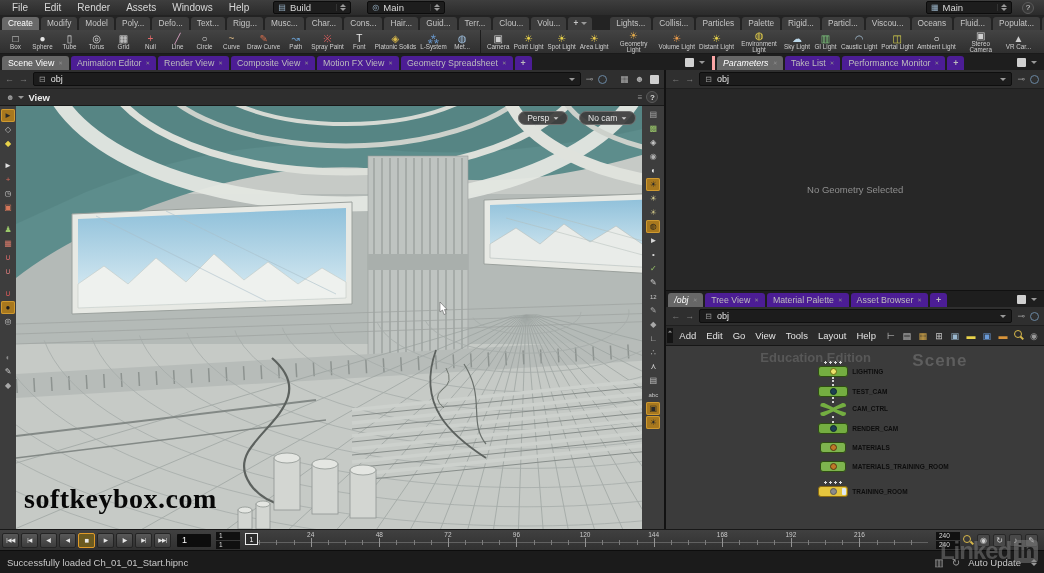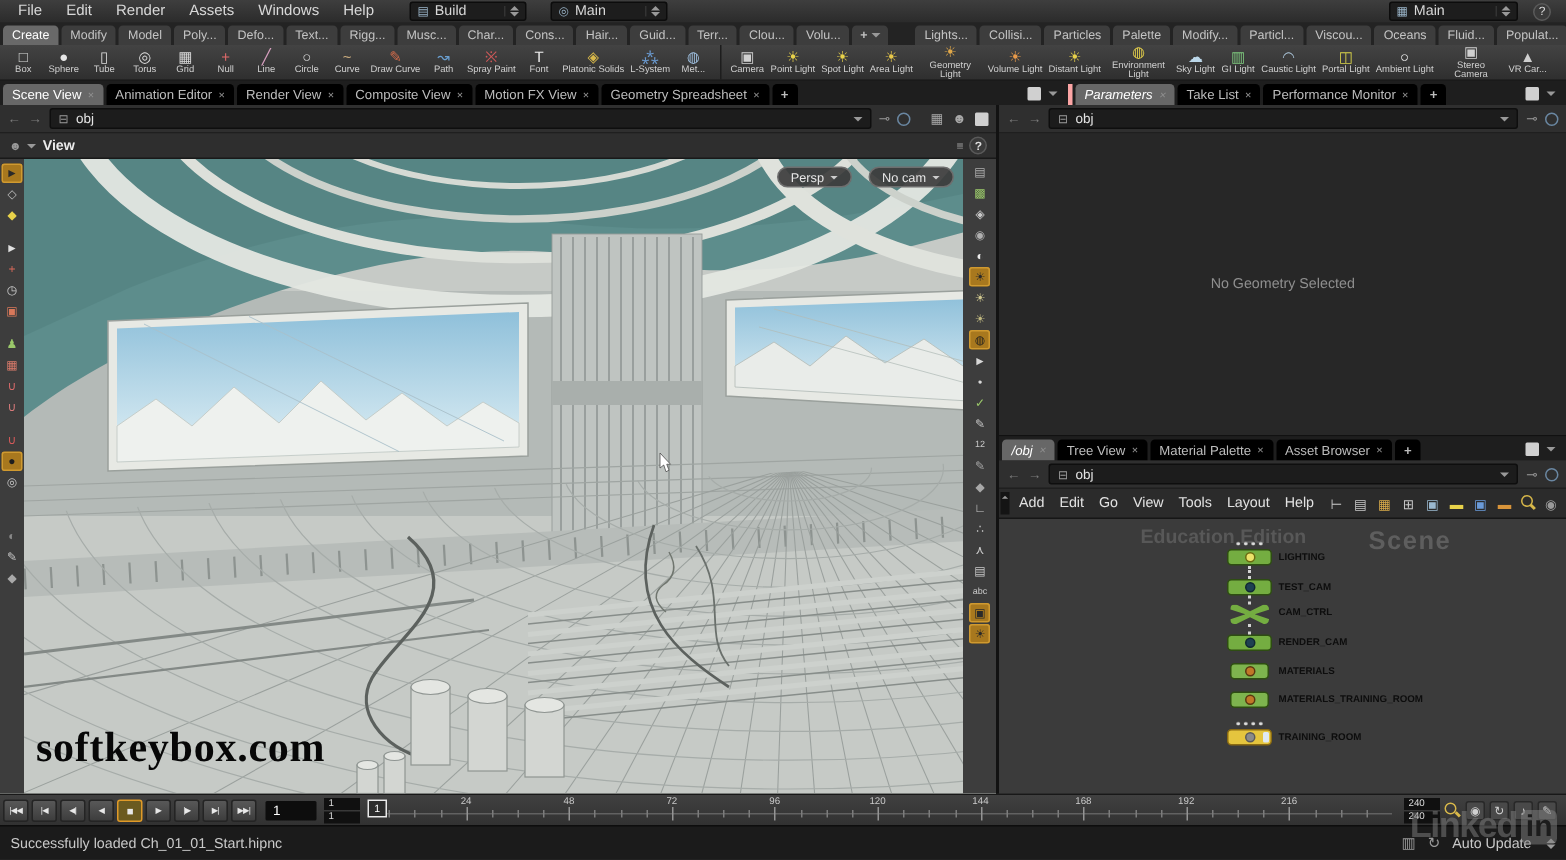--- a/index.html
+++ b/index.html
@@ -32,21 +32,21 @@
 .toolgroup{display:flex;height:100%;align-items:center}
 .tool{display:flex;flex-direction:column;align-items:center;justify-content:center;min-width:27px;padding:0 2px}
 .tool-ic{font-size:10px;line-height:11px;height:11px}
 .tool-lb{font-size:6.3px;color:#cfcfcf;line-height:6.5px;text-align:center;max-width:42px}
 .vsep{width:1px;background:#1d1d1d;margin:0 4px;align-self:stretch}
 
 
 .panetabs{height:16px;background:#1e1e1e;display:flex;align-items:flex-end;font-size:8.8px;flex:0 0 auto}
 .half-left{width:712px;display:flex;align-items:flex-end;padding:0 2px}
 .half-right{flex:1;display:flex;align-items:flex-end;padding:0 2px}
-.ptab{display:flex;align-items:center;gap:4px;background:#000000;color:#bdbdbd;padding:2px 6px;margin-right:2px;border-radius:3px 3px 0 0;white-space:nowrap}
+.ptab{display:flex;align-items:center;gap:4px;background:#4c1d95;color:#bdbdbd;padding:2px 6px;margin-right:2px;border-radius:3px 3px 0 0;white-space:nowrap}
 .ptab.active{background:#676767;color:#fff}
 .half-right .ptab.active,.nettabs .ptab.active{font-style:italic}
 .pclose{font-size:5.5px;color:#8f8f8f}
 .pane-ctrl{margin-left:auto;display:flex;gap:5px;align-items:center;padding:0 5px 3px}
 .sqicon{width:9px;height:9px;background:#d0d0d0;border-radius:1px}
 
 
 .pathbar{height:19px;background:#2f2f2f;display:flex;align-items:center;padding:0 5px;gap:5px;border-bottom:1px solid #1f1f1f;flex:0 0 auto}
 .navarrow{font-size:9px;color:#7c7c7c}
 .pathfield{flex:1;height:14px;background:#1c1c1c;border:1px solid #0e0e0e;border-radius:2px;display:flex;align-items:center;gap:5px;padding:0 5px;font-size:9px;color:#e4e4e4}
@@ -187,21 +187,21 @@
         <div class="stab">Terr...</div>
         <div class="stab">Clou...</div>
         <div class="stab">Volu...</div>
         <div class="stab plusb">+<span class="td"></span></div>
       </div>
     <div id="shelf-tabs-right" class="tabgroup gap16">
         <div class="stab">Lights...</div>
         <div class="stab">Collisi...</div>
         <div class="stab">Particles</div>
         <div class="stab">Palette</div>
-        <div class="stab">Modify...</div>
+        <div class="stab">Rigid...</div>
         <div class="stab">Particl...</div>
         <div class="stab">Viscou...</div>
         <div class="stab">Oceans</div>
         <div class="stab">Fluid...</div>
         <div class="stab">Populat...</div>
         <div class="stab">Contai...</div>
       </div>
   </div>
 
   <div class="shelftools">

